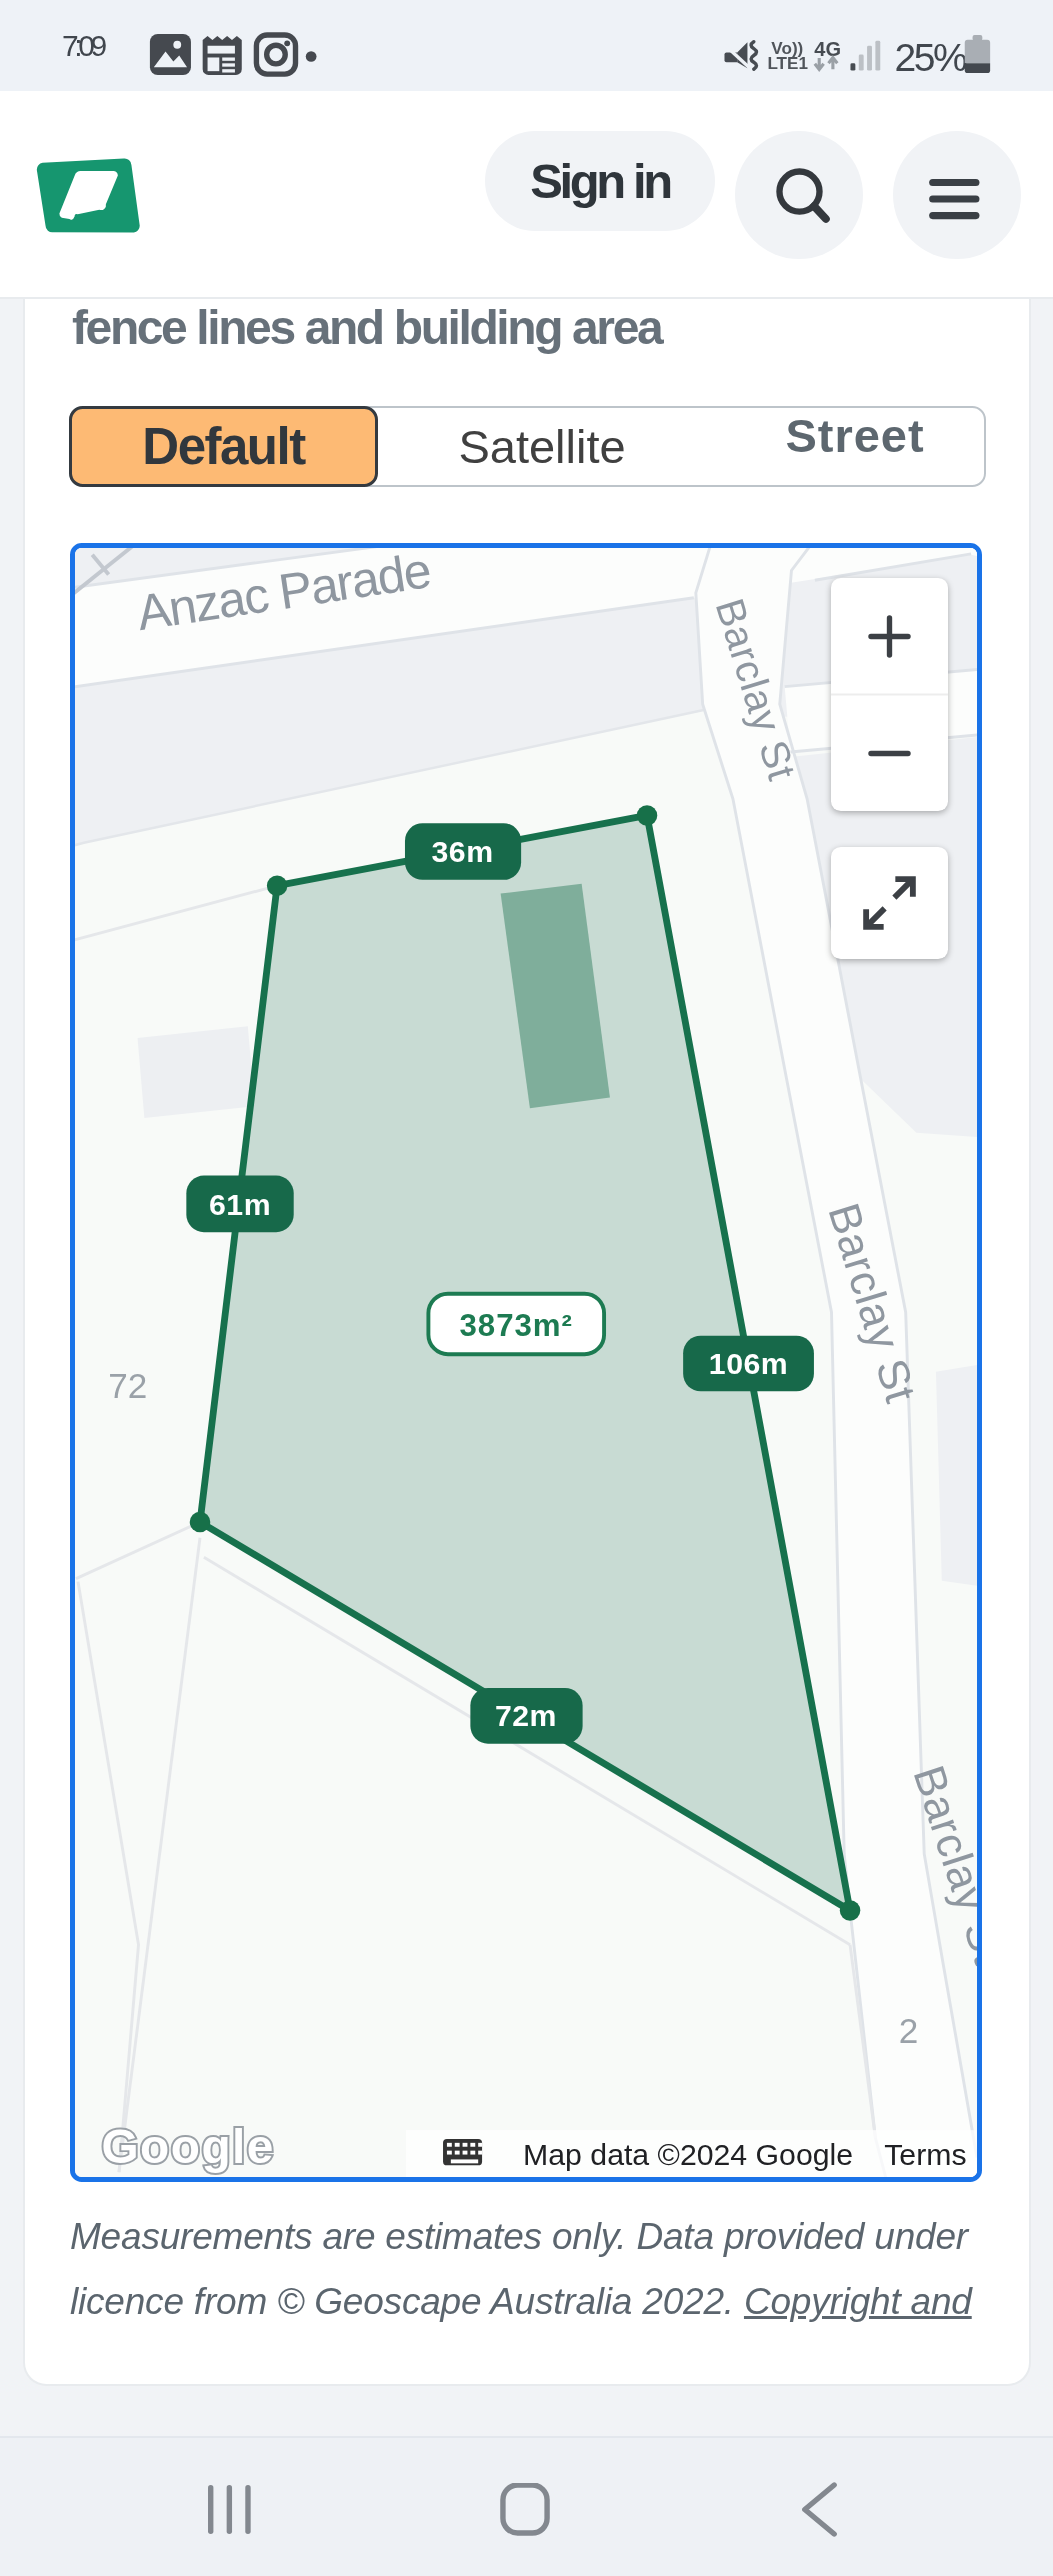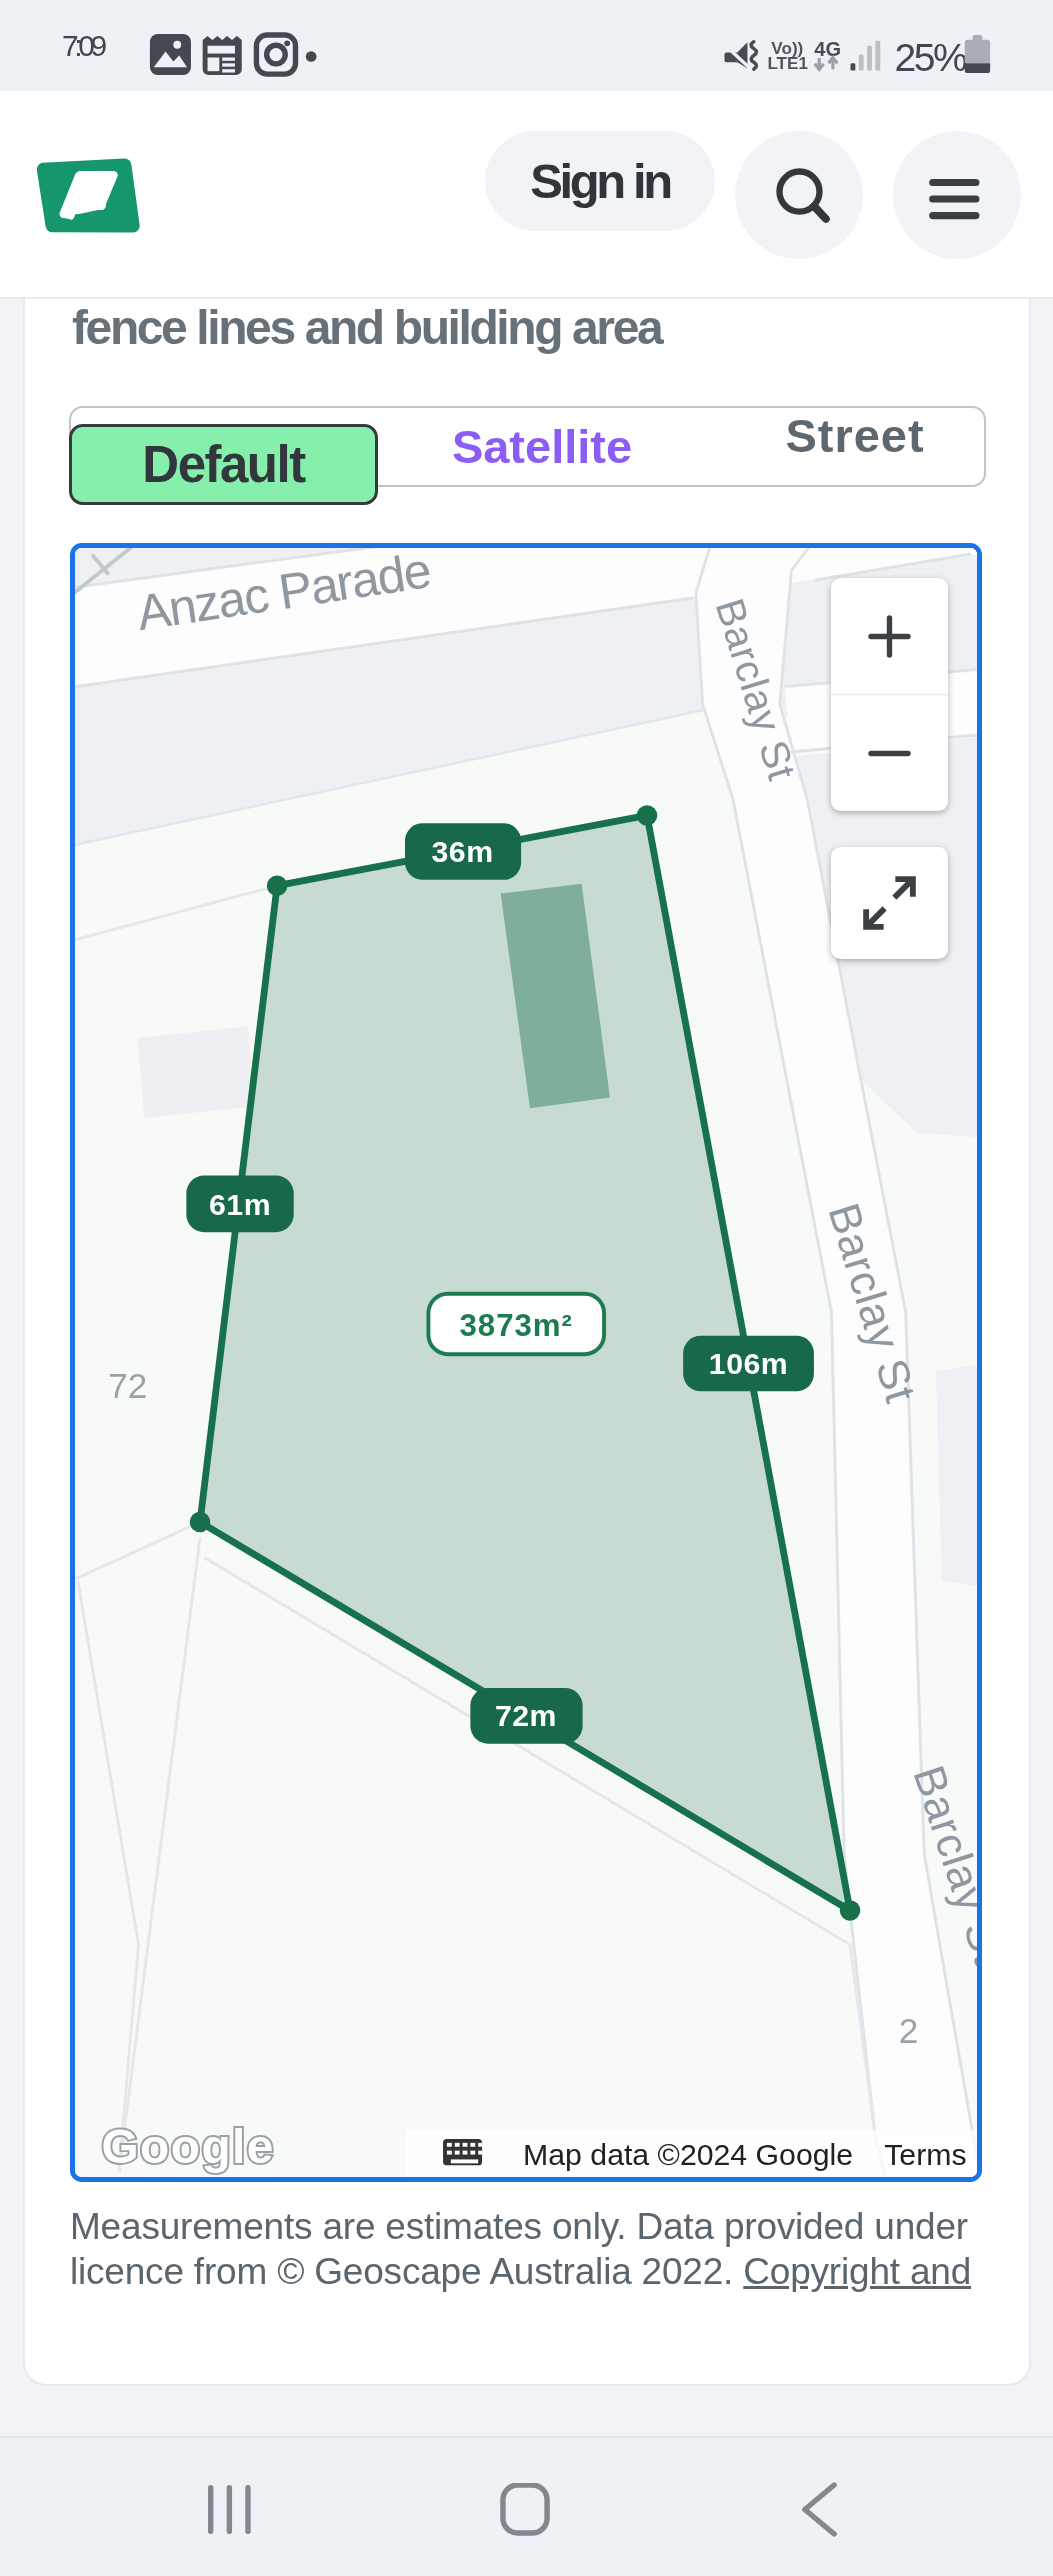--- a/index.html
+++ b/index.html
@@ -88,26 +88,26 @@
 </svg>
 
 <div class="abs" style="left:0;top:299px;width:1054px;height:2277px;background:#f1f3f6;"></div>
 
 <div class="abs" id="card" style="left:23.4px;top:299px;width:1008px;height:2087px;background:#ffffff;border:2px solid #e8ebee;border-top:none;border-radius:0 0 23.4px 23.4px;box-sizing:border-box;"></div>
 
 <div class="abs" style="left:72px;top:300px;font-size:48px;font-weight:600;color:#67717a;letter-spacing:-2.4px;">fence lines and building area</div>
 
 <div class="abs" style="left:69px;top:406px;width:917px;height:81px;border:2px solid #bdc4ca;border-radius:13.7px;box-sizing:border-box;background:#ffffff;"></div>
 
-<div class="abs" style="left:69px;top:424px;width:309px;height:81px;border:3.9px solid #343a40;border-radius:13.7px;box-sizing:border-box;background:#86efac;display:flex;align-items:center;justify-content:center;">
+<div class="abs" style="left:69px;top:406px;width:309px;height:81px;border:3.9px solid #343a40;border-radius:13.7px;box-sizing:border-box;background:#fdba74;display:flex;align-items:center;justify-content:center;">
   <span style="font-size:51px;font-weight:700;color:#31373d;letter-spacing:-1.5px;">Default</span>
 </div>
 
 <div class="abs" style="left:391px;top:406px;width:302px;height:81px;display:flex;align-items:center;justify-content:center;">
-  <span style="font-size:47px;font-weight:700;color:#8b5cf6;letter-spacing:0px;">Satellite</span>
+  <span style="font-size:47px;font-weight:400;color:#404040;letter-spacing:0px;">Satellite</span>
 </div>
 
 <div class="abs" style="left:704px;top:406px;width:302px;height:58px;display:flex;align-items:center;justify-content:center;">
   <span style="font-size:47px;font-weight:700;color:#5d676f;letter-spacing:1px;">Street</span>
 </div>
 
 <div class="abs" id="map" style="left:70px;top:543px;width:902px;height:1629px;border:5.9px solid #1a73e8;border-radius:11.7px;box-sizing:content-box;overflow:hidden;background:#f8faf8;">
 <svg width="902" height="1629" viewBox="6 6 924 1669" style="display:block;">
 
   <rect x="6" y="6" width="924" height="1669" fill="#f8faf8"></rect>
@@ -241,21 +241,21 @@
 <div class="abs" style="left:831px;top:847px;width:117px;height:112px;background:#ffffff;border-radius:9.8px;box-shadow:0 2px 5.9px rgba(0,0,0,0.3);"></div>
 <svg class="abs" style="left:831px;top:847px;" width="117" height="112" viewBox="0 0 120 115">
   <g stroke="#3c4045" stroke-width="6" fill="none">
     <path d="M65 52 L84 33"></path>
     <path d="M66 33 h18 v18" fill="none"></path>
     <path d="M55 63 L36 82"></path>
     <path d="M36 64 v18 h18" fill="none"></path>
   </g>
 </svg>
 
-<div class="abs" style="left:70px;top:2204px;font-size:37px;color:#5b656e;line-height:45px;letter-spacing:-0.2px;">Measurements are estimates only. Data provided under<br>licence from © Geoscape Australia 2022. <span style="text-decoration:underline;">Copyright and</span><br></div>
+<div class="abs" style="left:70px;top:2204px;font-size:37px;color:#5b656e;line-height:65px;letter-spacing:-0.2px;font-style:italic;">Measurements are estimates only. Data provided under<br>licence from © Geoscape Australia 2022. <span style="text-decoration:underline;">Copyright and</span><br></div>
 
 <div class="abs" id="navbar" style="left:0;top:2436px;width:1054px;height:140px;background:#eef1f5;border-top:2px solid #e3e7ed;box-sizing:border-box;"></div>
 
 <svg class="abs" style="left:205px;top:2484px;" width="59" height="51" viewBox="0 0 60 52">
   <g fill="#83888f">
     <rect x="3" y="1" width="5.5" height="50" rx="2.7"></rect>
     <rect x="22" y="1" width="5.5" height="50" rx="2.7"></rect>
     <rect x="41" y="1" width="5.5" height="50" rx="2.7"></rect>
   </g>
 </svg>

